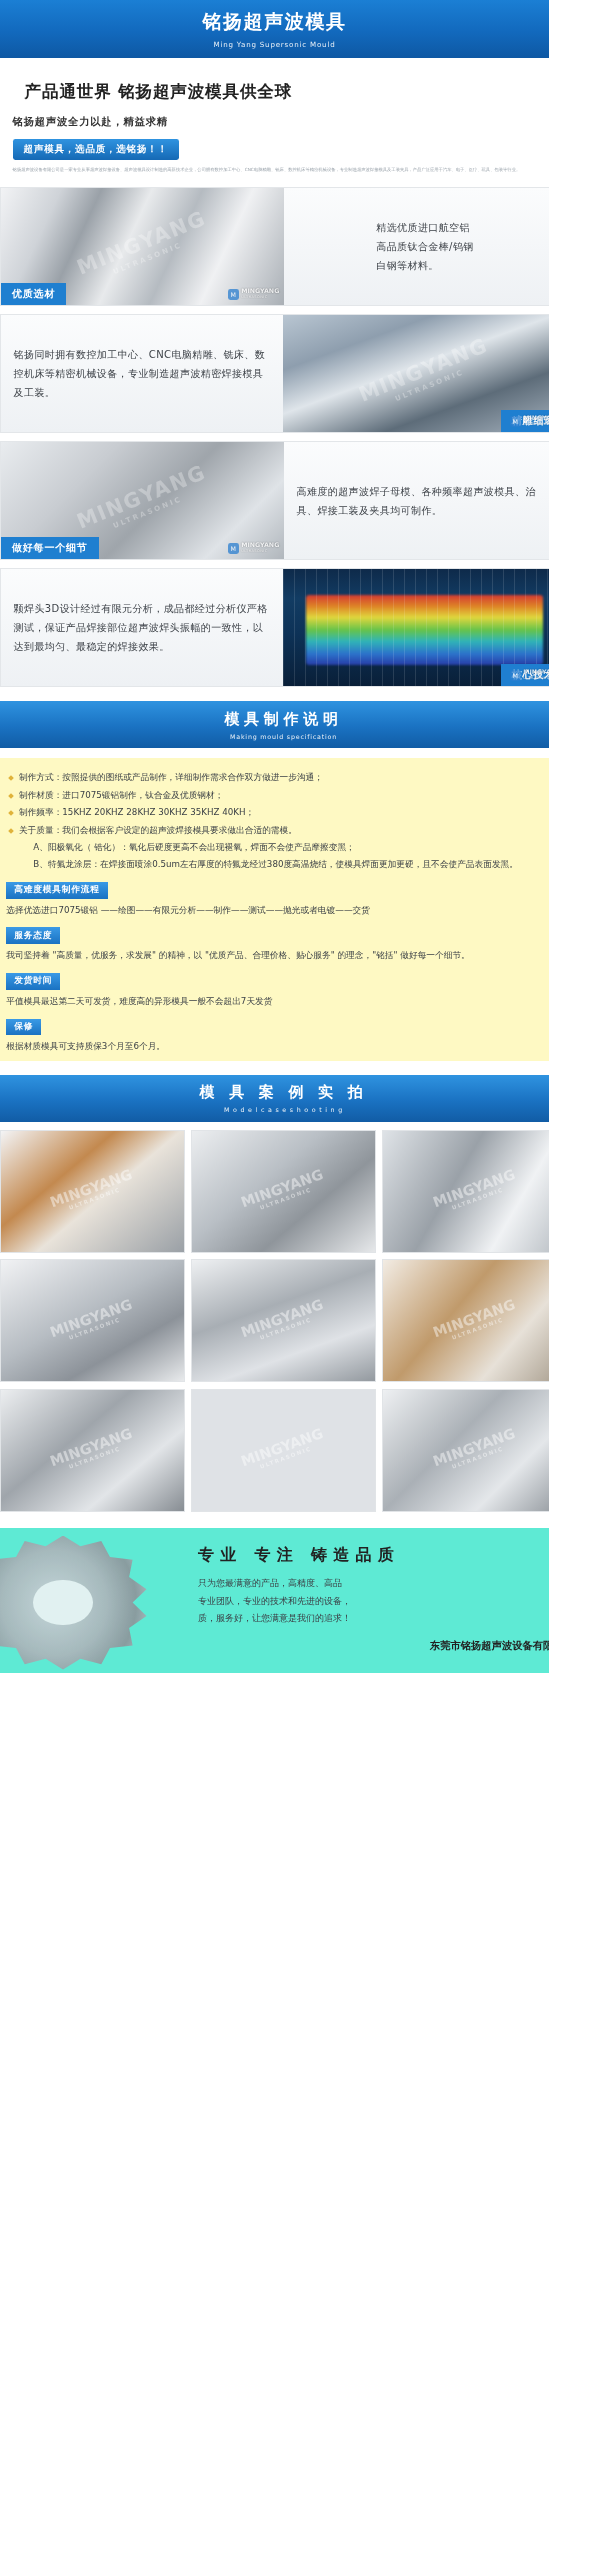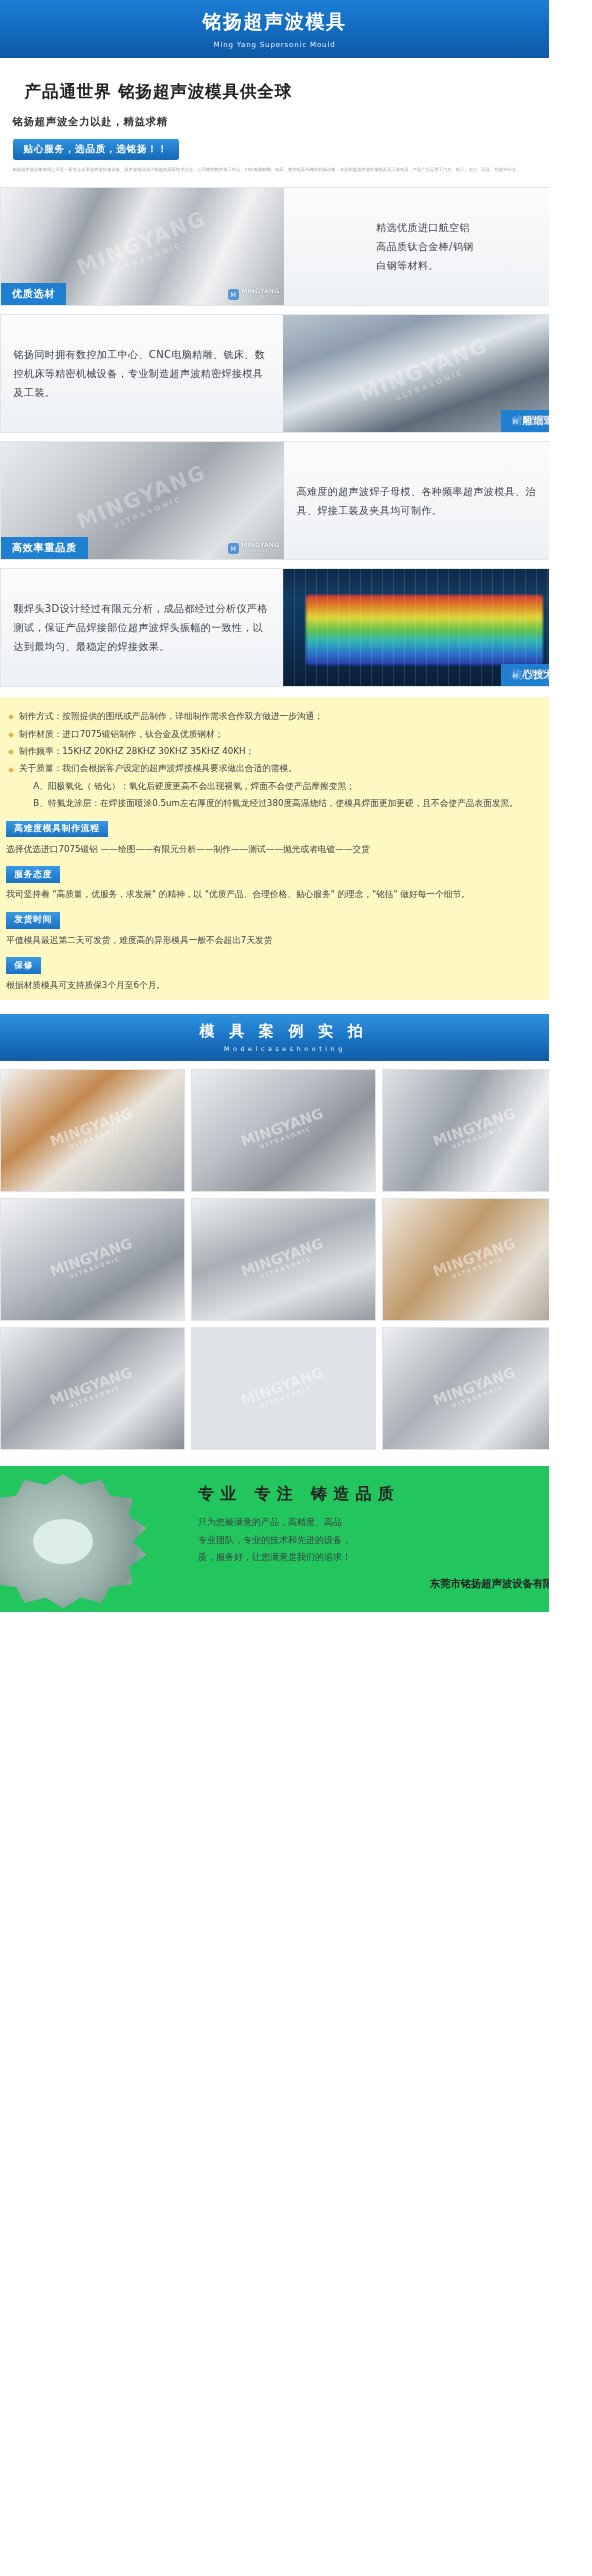--- a/index.html
+++ b/index.html
@@ -157,21 +157,21 @@
   .g8{background:linear-gradient(150deg,#f3f4f6,#b0b6bc 45%,#dfe2e6 75%,#9298 9e 100%);}
   .g9{background:linear-gradient(135deg,#eef0f2,#aab0b6 40%,#e4e7ea 70%,#8d9399 100%);}
   .gwm{
     position:absolute;left:50%;top:50%;transform:translate(-50%,-50%) rotate(-20deg);
     color:rgba(255,255,255,.45);font-size:14.2px;font-weight:bold;white-space:nowrap;
   }
   .gwm i{display:block;font-style:normal;font-size:5.5px;text-align:center;letter-spacing:1.6px;}
 
   
   .footer{
-    width:593px;margin-top:16px;background:#22c55e;position:relative;
+    width:593px;margin-top:16px;background:#5eead4;position:relative;
     padding:17.4px 0 20.5px 0;min-height:134px;box-sizing:border-box;
   }
   .gear{
     position:absolute;left:-24px;top:8px;width:174px;height:134px;
     background:radial-gradient(circle at 45% 50%,#cfd4d9 0%,#aeb4ba 45%,#8e949a 70%,#d7dbdf 100%);
     clip-path:polygon(50% 0,60% 8%,72% 4%,77% 16%,90% 18%,88% 31%,98% 40%,90% 50%,98% 60%,88% 69%,90% 82%,77% 84%,72% 96%,60% 92%,50% 100%,40% 92%,28% 96%,23% 84%,10% 82%,12% 69%,2% 60%,10% 50%,2% 40%,12% 31%,10% 18%,23% 16%,28% 4%,40% 8%);
     opacity:.9;
   }
   .gear::after{
     content:"";position:absolute;left:33%;top:33%;width:34%;height:34%;border-radius:50%;
@@ -188,21 +188,21 @@
 <div class="page">
 
   <div class="top-banner">
     <div class="t1">铭扬超声波模具</div>
     <div class="t2">Ming Yang Supersonic Mould</div>
   </div>
 
   <div class="headline">
     <h1>产品通世界 铭扬超声波模具供全球</h1>
     <h2>铭扬超声波全力以赴，精益求精</h2>
-    <div class="tagpill">贴心服务，选品质，选铭扬！！</div>
+    <div class="tagpill">超声模具，选品质，选铭扬！！</div>
     <div class="tiny-para">铭扬超声波设备有限公司是一家专业从事超声波焊接设备、超声波模具设计制造的高新技术企业，公司拥有数控加工中心、CNC电脑精雕、铣床、数控机床等精密机械设备，专业制造超声波焊接模具及工装夹具，产品广泛应用于汽车、电子、医疗、玩具、包装等行业。</div>
   </div>
 
   <div class="feature">
     <div class="f-img">
       <div class="ph ph-metal"></div>
       <div class="ghost">MINGYANG<i>ULTRASONIC</i></div>
       <div class="f-badge">优质选材</div>
       <div class="wm">
         <span class="wm-sq">M</span>
@@ -232,21 +232,21 @@
     </div>
     <div class="f-text">
       <p>铭扬同时拥有数控加工中心、CNC电脑精雕、铣床、数控机床等精密机械设备，专业制造超声波精密焊接模具及工装。</p>
     </div>
   </div>
 
   <div class="feature">
     <div class="f-img">
       <div class="ph ph-molds"></div>
       <div class="ghost">MINGYANG<i>ULTRASONIC</i></div>
-      <div class="f-badge">高效率重品质</div>
+      <div class="f-badge">做好每一个细节</div>
       <div class="wm">
         <span class="wm-sq">M</span>
         <span class="wm-t">
             <b>MINGYANG</b>
             <i>ULTRASONIC</i>
           </span>
       </div>
     </div>
     <div class="f-text">
       <p>高难度的超声波焊子母模、各种频率超声波模具、治具、焊接工装及夹具均可制作。</p>
@@ -265,20 +265,24 @@
             <b>MINGYANG</b>
             <i>ULTRASONIC</i>
           </span>
       </div>
     </div>
     <div class="f-text">
       <p>颗焊头3D设计经过有限元分析，成品都经过分析仪严格测试，保证产品焊接部位超声波焊头振幅的一致性，以达到最均匀、最稳定的焊接效果。</p>
     </div>
   </div>
 
+  <div class="sec-head">
+    <div class="s1">模具制作说明</div>
+    <div class="s2">Making mould specification</div>
+  </div>
 
   <div class="spec">
     <ul>
       <li>制作方式：按照提供的图纸或产品制作，详细制作需求合作双方做进一步沟通；</li>
       <li>制作材质：进口7075锻铝制作，钛合金及优质钢材；</li>
       <li>制作频率：15KHZ 20KHZ 28KHZ 30KHZ 35KHZ 40KH；</li>
       <li>关于质量：我们会根据客户设定的超声波焊接模具要求做出合适的需模。</li>
     </ul>
     <ul class="sub">
       <li>A、阳极氧化（ 锆化）：氧化后硬度更高不会出现褪氧，焊面不会使产品摩擦变黑；</li>

